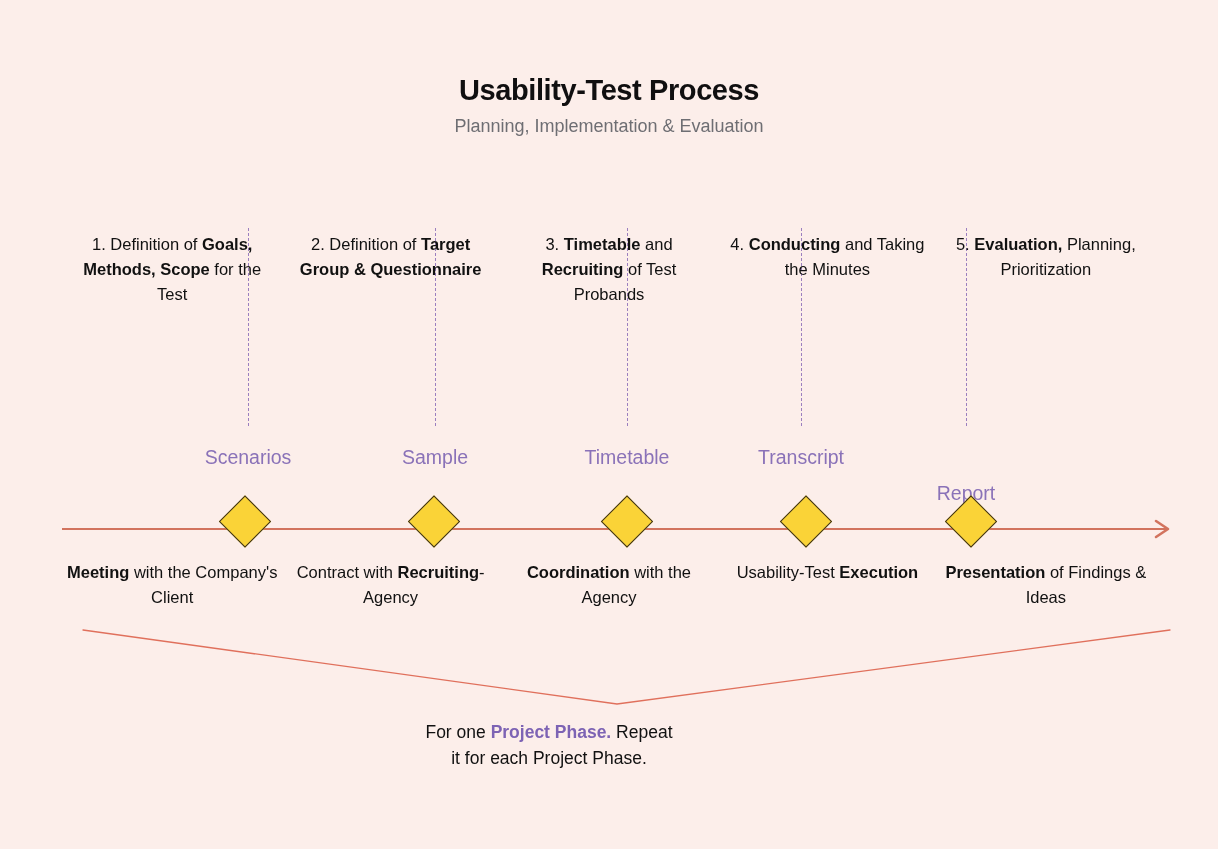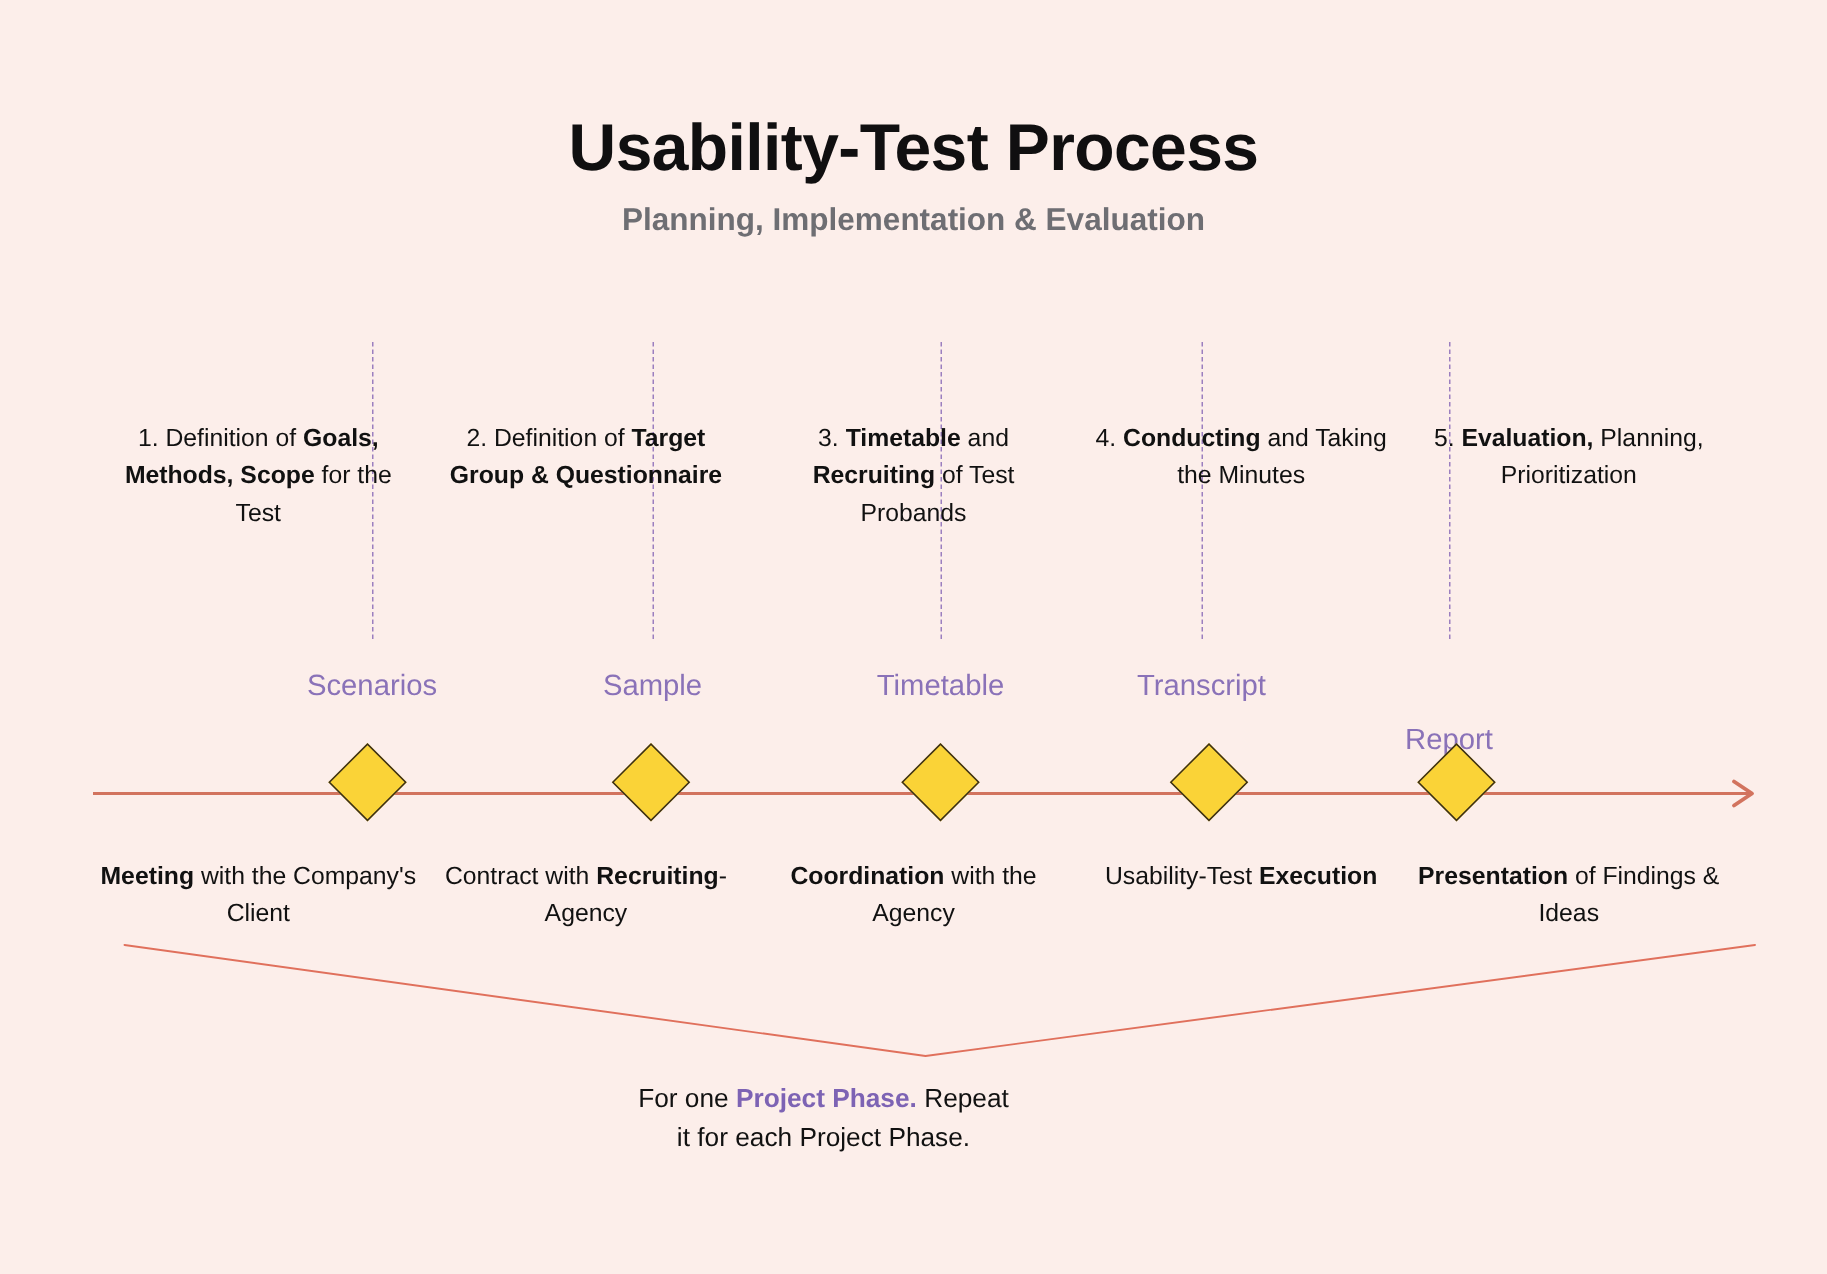--- a/index.html
+++ b/index.html
@@ -23,30 +23,30 @@
 
   
   .header {
     position: absolute;
     top: 74px;
     left: 0;
     width: 1218px;
     text-align: center;
   }
   .title {
-    font-size: 44px;
+    font-size: 29px;
     font-weight: bold;
     letter-spacing: -0.4px;
     color: #100f10;
     line-height: 1.15;
     margin: 0;
   }
   .subtitle {
-    font-size: 21px;
-    font-weight: bold;
+    font-size: 18px;
+    font-weight: normal;
     color: #6e6e73;
     margin: 9px 0 0 0;
     line-height: 1.2;
   }
 
   
   .phase-row {
     position: absolute;
     top: 232px;
     left: 63px;
@@ -54,21 +54,20 @@
     display: flex;
   }
   .phase-cell {
     flex: 1 1 0;
     text-align: center;
     font-size: 16.5px;
     line-height: 25px;
     color: #111111;
     padding: 0 6px;
     box-sizing: border-box;
-    margin-top: 48px;
   }
   .phase-cell b { font-weight: bold; }
 
   
   .divider {
     position: absolute;
     top: 228px;
     width: 0;
     height: 198px;
     border-left: 1.5px dashed #9b7fbf;
@@ -108,21 +107,21 @@
     height: 37px;
     background: #fad337;
     border: 1.3px solid #3a2f18;
     transform: translateX(-50%) rotate(45deg);
     box-sizing: border-box;
   }
 
   
   .activity-row {
     position: absolute;
-    top: 572px;
+    top: 560px;
     left: 63px;
     width: 1092px;
     display: flex;
   }
   .activity-cell {
     flex: 1 1 0;
     text-align: center;
     font-size: 16.5px;
     line-height: 25px;
     color: #111111;

